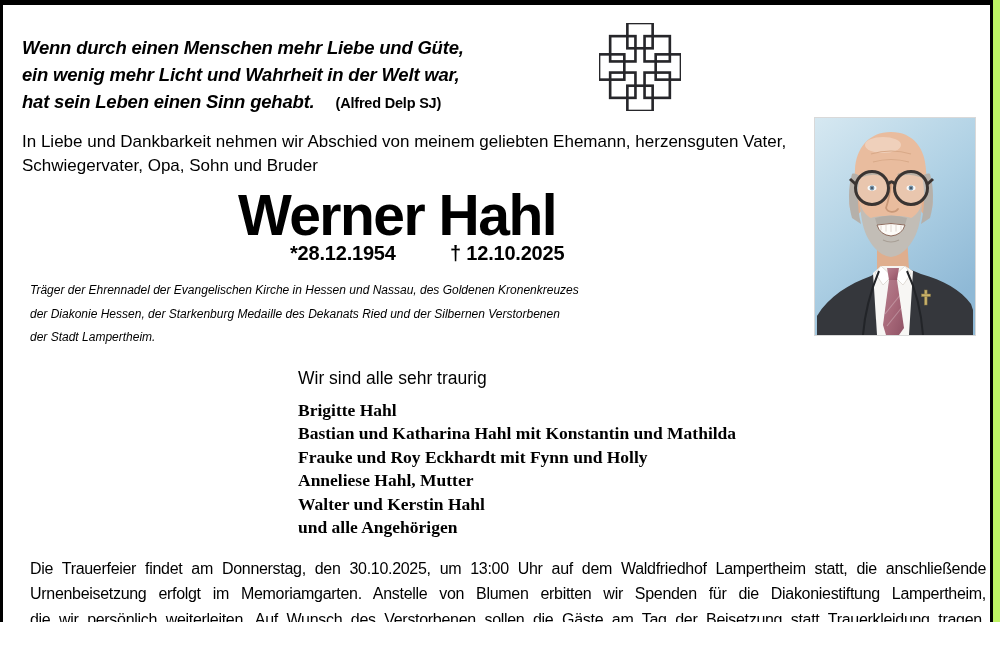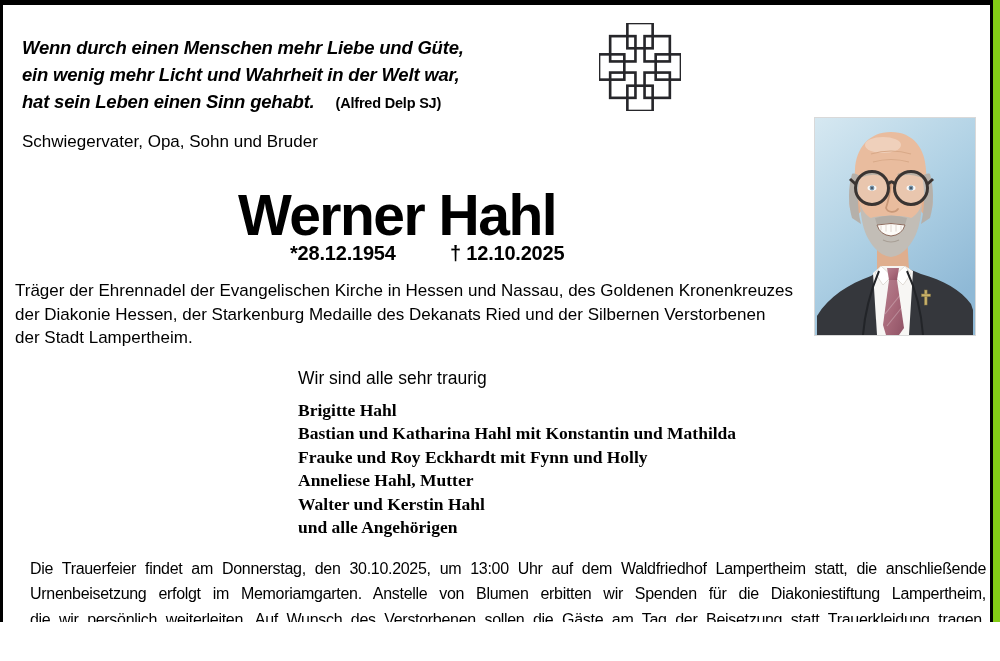--- a/index.html
+++ b/index.html
@@ -1,18 +1,18 @@
 <!DOCTYPE html>
 <html><head>
 <meta charset="utf-8">
 <style>
   * { margin:0; padding:0; box-sizing:border-box; }
   html,body { background:#ffffff; }
   body { font-family:"Liberation Sans", sans-serif; color:#000; }
-  .page { position:relative; width:1000px; height:622px; background:#84cc16; overflow:hidden; }
+  .page { position:relative; width:1000px; height:622px; background:#bef264; overflow:hidden; }
 
   .ad-frame {
     position:absolute; left:0; top:0; width:993px; height:658px;
     border-top:5px solid #000; border-bottom:6px solid #000;
     border-left:3px solid #000; border-right:3px solid #000;
     background:#fff;
   }
 
   
   .quote { position:absolute; left:19px; top:29px; font-size:18.5px; font-weight:bold;
@@ -29,21 +29,21 @@
 
   .intro { position:absolute; left:19px; top:125px; font-size:17px; line-height:24px; white-space:nowrap; }
 
   .name { position:absolute; left:14px; top:181px; width:760px; text-align:center;
           font-size:57px; font-weight:bold; letter-spacing:-1.5px; line-height:58px; }
 
   .dates { position:absolute; left:0; top:237px; width:760px; height:24px; font-weight:bold; font-size:20px; letter-spacing:-0.2px;padding-left:44px; }
   .birth-date { position:absolute; left:287px; }
   .death-date { position:absolute; left:447px;text-align:right; }
 
-  .honors { position:absolute; left:12px; top:274px; font-size:17px; line-height:23.5px; white-space:nowrap; }
+  .honors { position:absolute; left:27px; top:274px; font-size:12px; line-height:23.5px; white-space:nowrap;font-style:italic; }
 
   .lead { position:absolute; left:295px; top:363px; font-size:17.5px; }
 
   .mourners { position:absolute; left:295px; top:394px; font-size:17.5px; font-weight:bold; line-height:23.4px; white-space:nowrap;font-family:Liberation Serif, serif; }
 
   .funeral { position:absolute; left:19px; top:551px; width:956px; font-size:16px; letter-spacing:-0.3px; line-height:25.4px;margin-left:8px; }
   .funeral-line { text-align:justify; text-align-last:justify; }
 </style>
 </head>
 <body>
@@ -141,20 +141,21 @@
         <path d="M60 100 Q76 95 92 100 L90 107 Q76 103 62 107 Z" fill="#b3ada6"></path>
 
         <path d="M62 107 Q76 104 90 107 Q87 117 76 118 Q65 117 62 107 Z" fill="#fdfbf8" stroke="#8d6b5d" stroke-width="1"></path>
         <path d="M66 112 L66 107.5 M71 113.5 L71 106.5 M76 114 L76 106 M81 113.5 L81 106.5 M86 112 L86 107.5" stroke="#d8cfc6" stroke-width="0.8"></path>
 
         <path d="M68 122 Q76 126 84 122" stroke="#a89f96" stroke-width="1.2" fill="none"></path>
       </svg>
     </div>
 
     <div class="intro">
+      <div>In Liebe und Dankbarkeit nehmen wir Abschied von meinem geliebten Ehemann, herzensguten Vater,</div>
       <div>Schwiegervater, Opa, Sohn und Bruder</div>
     </div>
 
     <div class="name">Werner Hahl</div>
 
     <div class="dates">
       <span class="birth-date">*28.12.1954</span>
       <span class="death-date">† 12.10.2025</span>
     </div>
 

